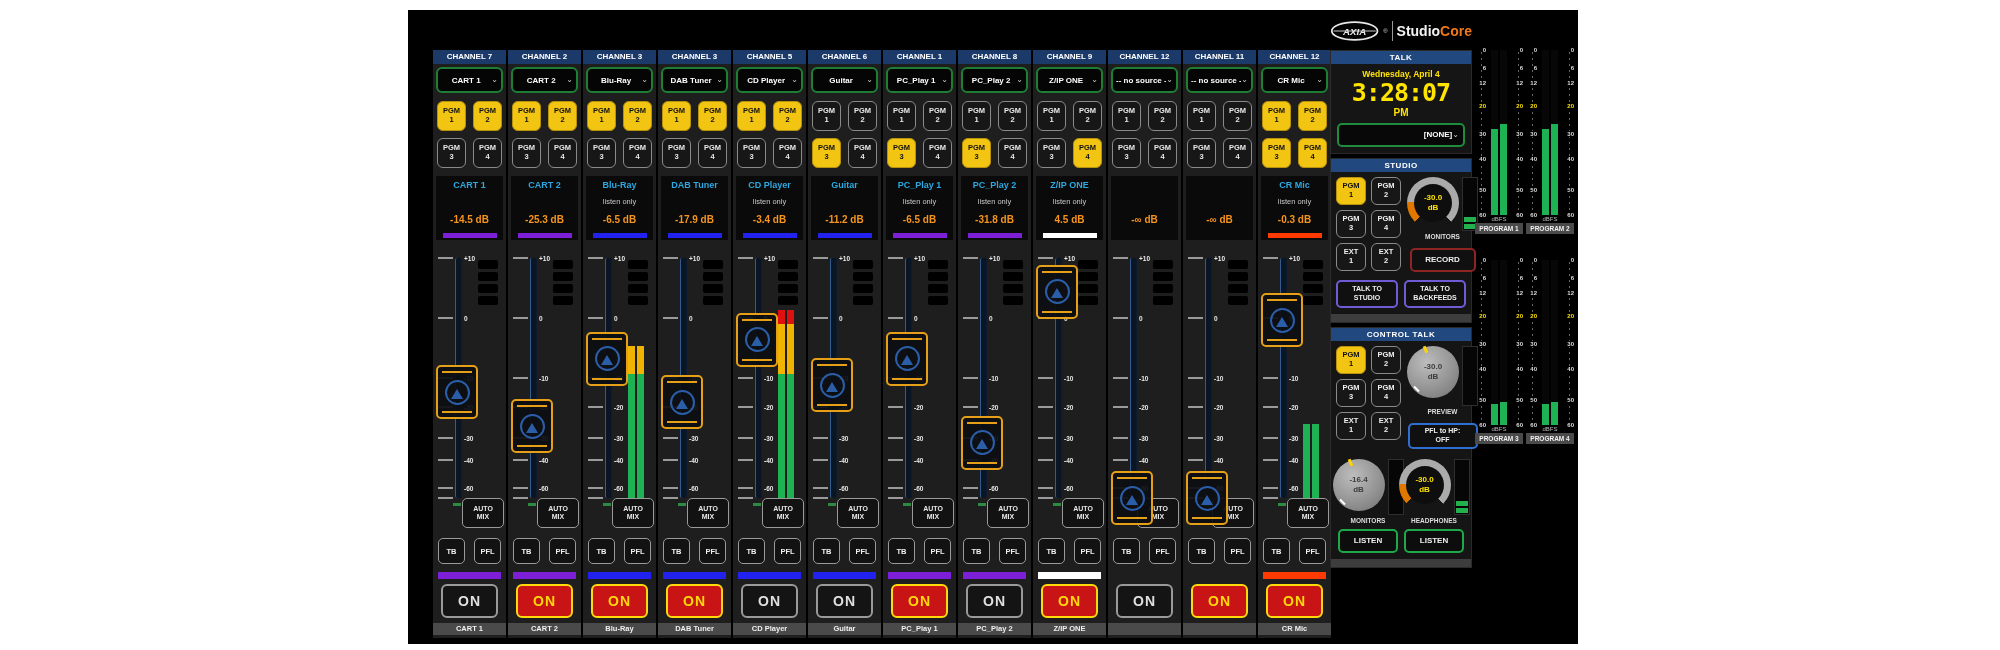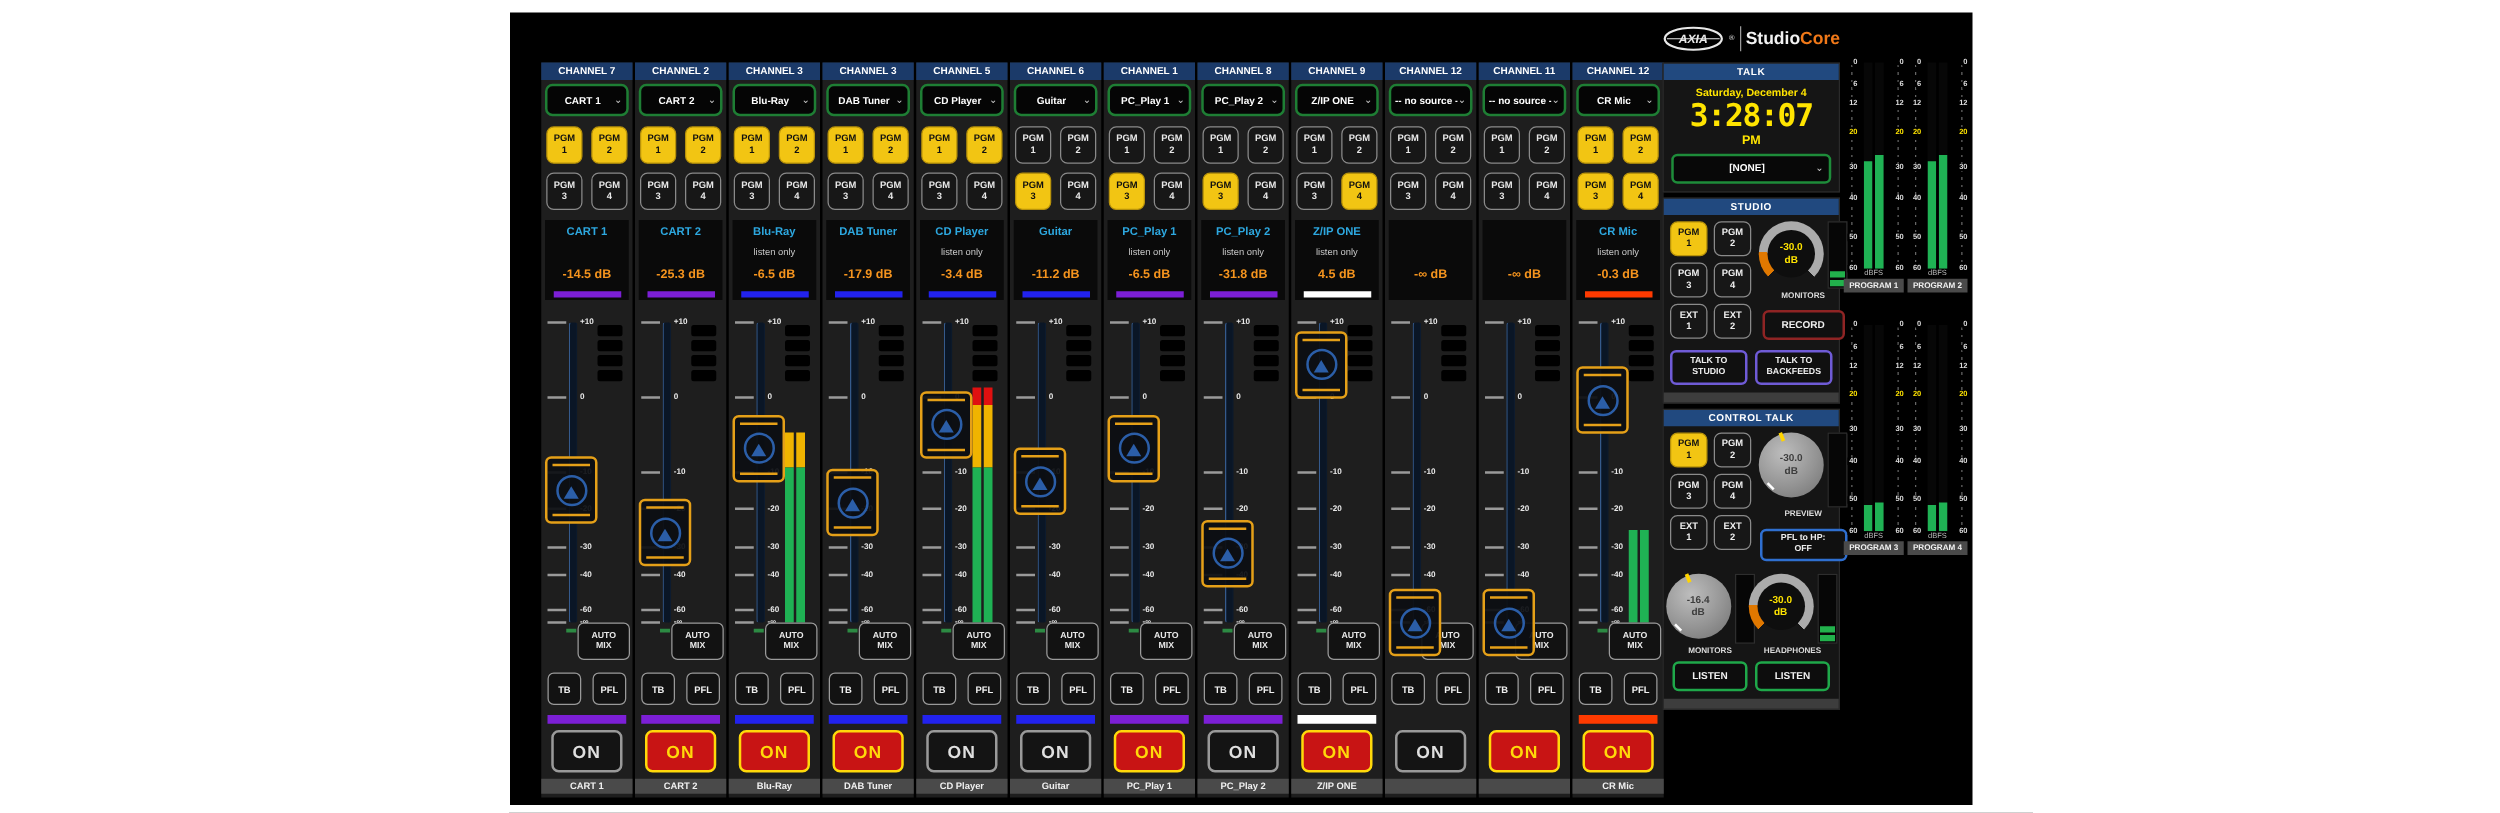--- a/index.html
+++ b/index.html
@@ -60,21 +60,21 @@
   .brand-studio{color:#f2f2f2;font-weight:bold;font-size:14px;}
   .brand-core{color:#f07818;font-weight:bold;font-size:14px;}
   .brand-reg{color:#ddd;font-size:6px;vertical-align:top;}
   .panel{background:#151515;margin-top:4px;border:1px solid #2a2a2a;}
   .panel-header{height:13px;background:#21497f;color:#fff;font-size:8px;font-weight:bold;text-align:center;line-height:13px;letter-spacing:.5px;}
   .main-body{padding:5px 6px 6px;text-align:center;}
   .main-date{color:#ffe400;font-size:8.5px;font-weight:bold;}
   .main-time{color:#ffe400;font-size:25px;font-weight:bold;font-family:"DejaVu Sans Mono",monospace;letter-spacing:-1px;line-height:1.1;}
   .main-ampm{color:#ffe400;font-size:10px;font-weight:bold;margin-bottom:5px;}
   .main-select{height:20px;border:2px solid #1e8c3a;border-radius:5px;background:#080808;display:flex;align-items:center;padding:0 4px;}
-  .main-select span.val{flex:1;text-align:center;color:#fff;font-size:8px;font-weight:bold;}
+  .main-select span.val{flex:1;text-align:right;color:#fff;font-size:8px;font-weight:bold;}
   .panel-body{padding:5px 5px 0;display:flex;gap:6px;}
   .btn-grid{display:grid;grid-template-columns:30px 30px;gap:5px;align-content:start;}
   .panel-btn{height:28px;background:#171717;border:1px solid #8a8a8a;border-radius:6px;color:#eee;font-size:7.5px;font-weight:bold;display:flex;align-items:center;justify-content:center;text-align:center;white-space:pre-line;line-height:1.15;box-sizing:border-box;}
   .panel-btn.active{background:#f2c513;border-color:#b8920a;color:#111;}
   .side-col{flex:1;display:flex;flex-direction:column;align-items:center;}
   .knob-wrap{display:flex;gap:3px;align-items:flex-start;}
   .knob-arc{width:52px;height:52px;border-radius:50%;background:conic-gradient(from 225deg,#e07800 0deg 48deg,#ababab 48deg 270deg,rgba(0,0,0,0) 270deg 360deg);position:relative;}
   .knob-arc .inner{position:absolute;inset:7px;background:#0e0e0e;border-radius:50%;display:flex;flex-direction:column;align-items:center;justify-content:center;color:#ffe400;font-size:8px;font-weight:bold;line-height:1.2;}
   .knob-flat{width:52px;height:52px;border-radius:50%;background:radial-gradient(circle at 38% 32%,#bdbdbd,#949494 55%,#707070);position:relative;display:flex;flex-direction:column;align-items:center;justify-content:center;color:#3d3d3d;font-size:8px;font-weight:bold;line-height:1.2;}
   .knob-flat::before{content:"";position:absolute;top:0;left:32%;width:3px;height:7px;background:#ffd400;transform:rotate(-22deg);}
@@ -983,21 +983,21 @@
           <text x="28" y="16" text-anchor="middle" font-size="11" font-weight="bold" font-style="italic" fill="#e8e8e8" font-family="Liberation Sans, sans-serif">AXIA</text>
         </svg>
         <span class="brand-reg">®</span>
         <span class="brand-sep"></span>
         <span><span class="brand-studio">Studio</span><span class="brand-core">Core</span></span>
       </div>
 
       <div class="panel">
         <div class="panel-header">TALK</div>
         <div class="main-body">
-          <div class="main-date">Saturday, December 4</div>
+          <div class="main-date">Wednesday, April 4</div>
           <div class="main-time">3:28:07</div>
           <div class="main-ampm">PM</div>
           <div class="main-select">
             <span class="val">[NONE]</span>
             <span class="chev">⌄</span>
           </div>
         </div>
       </div>
 
       <div class="panel">

